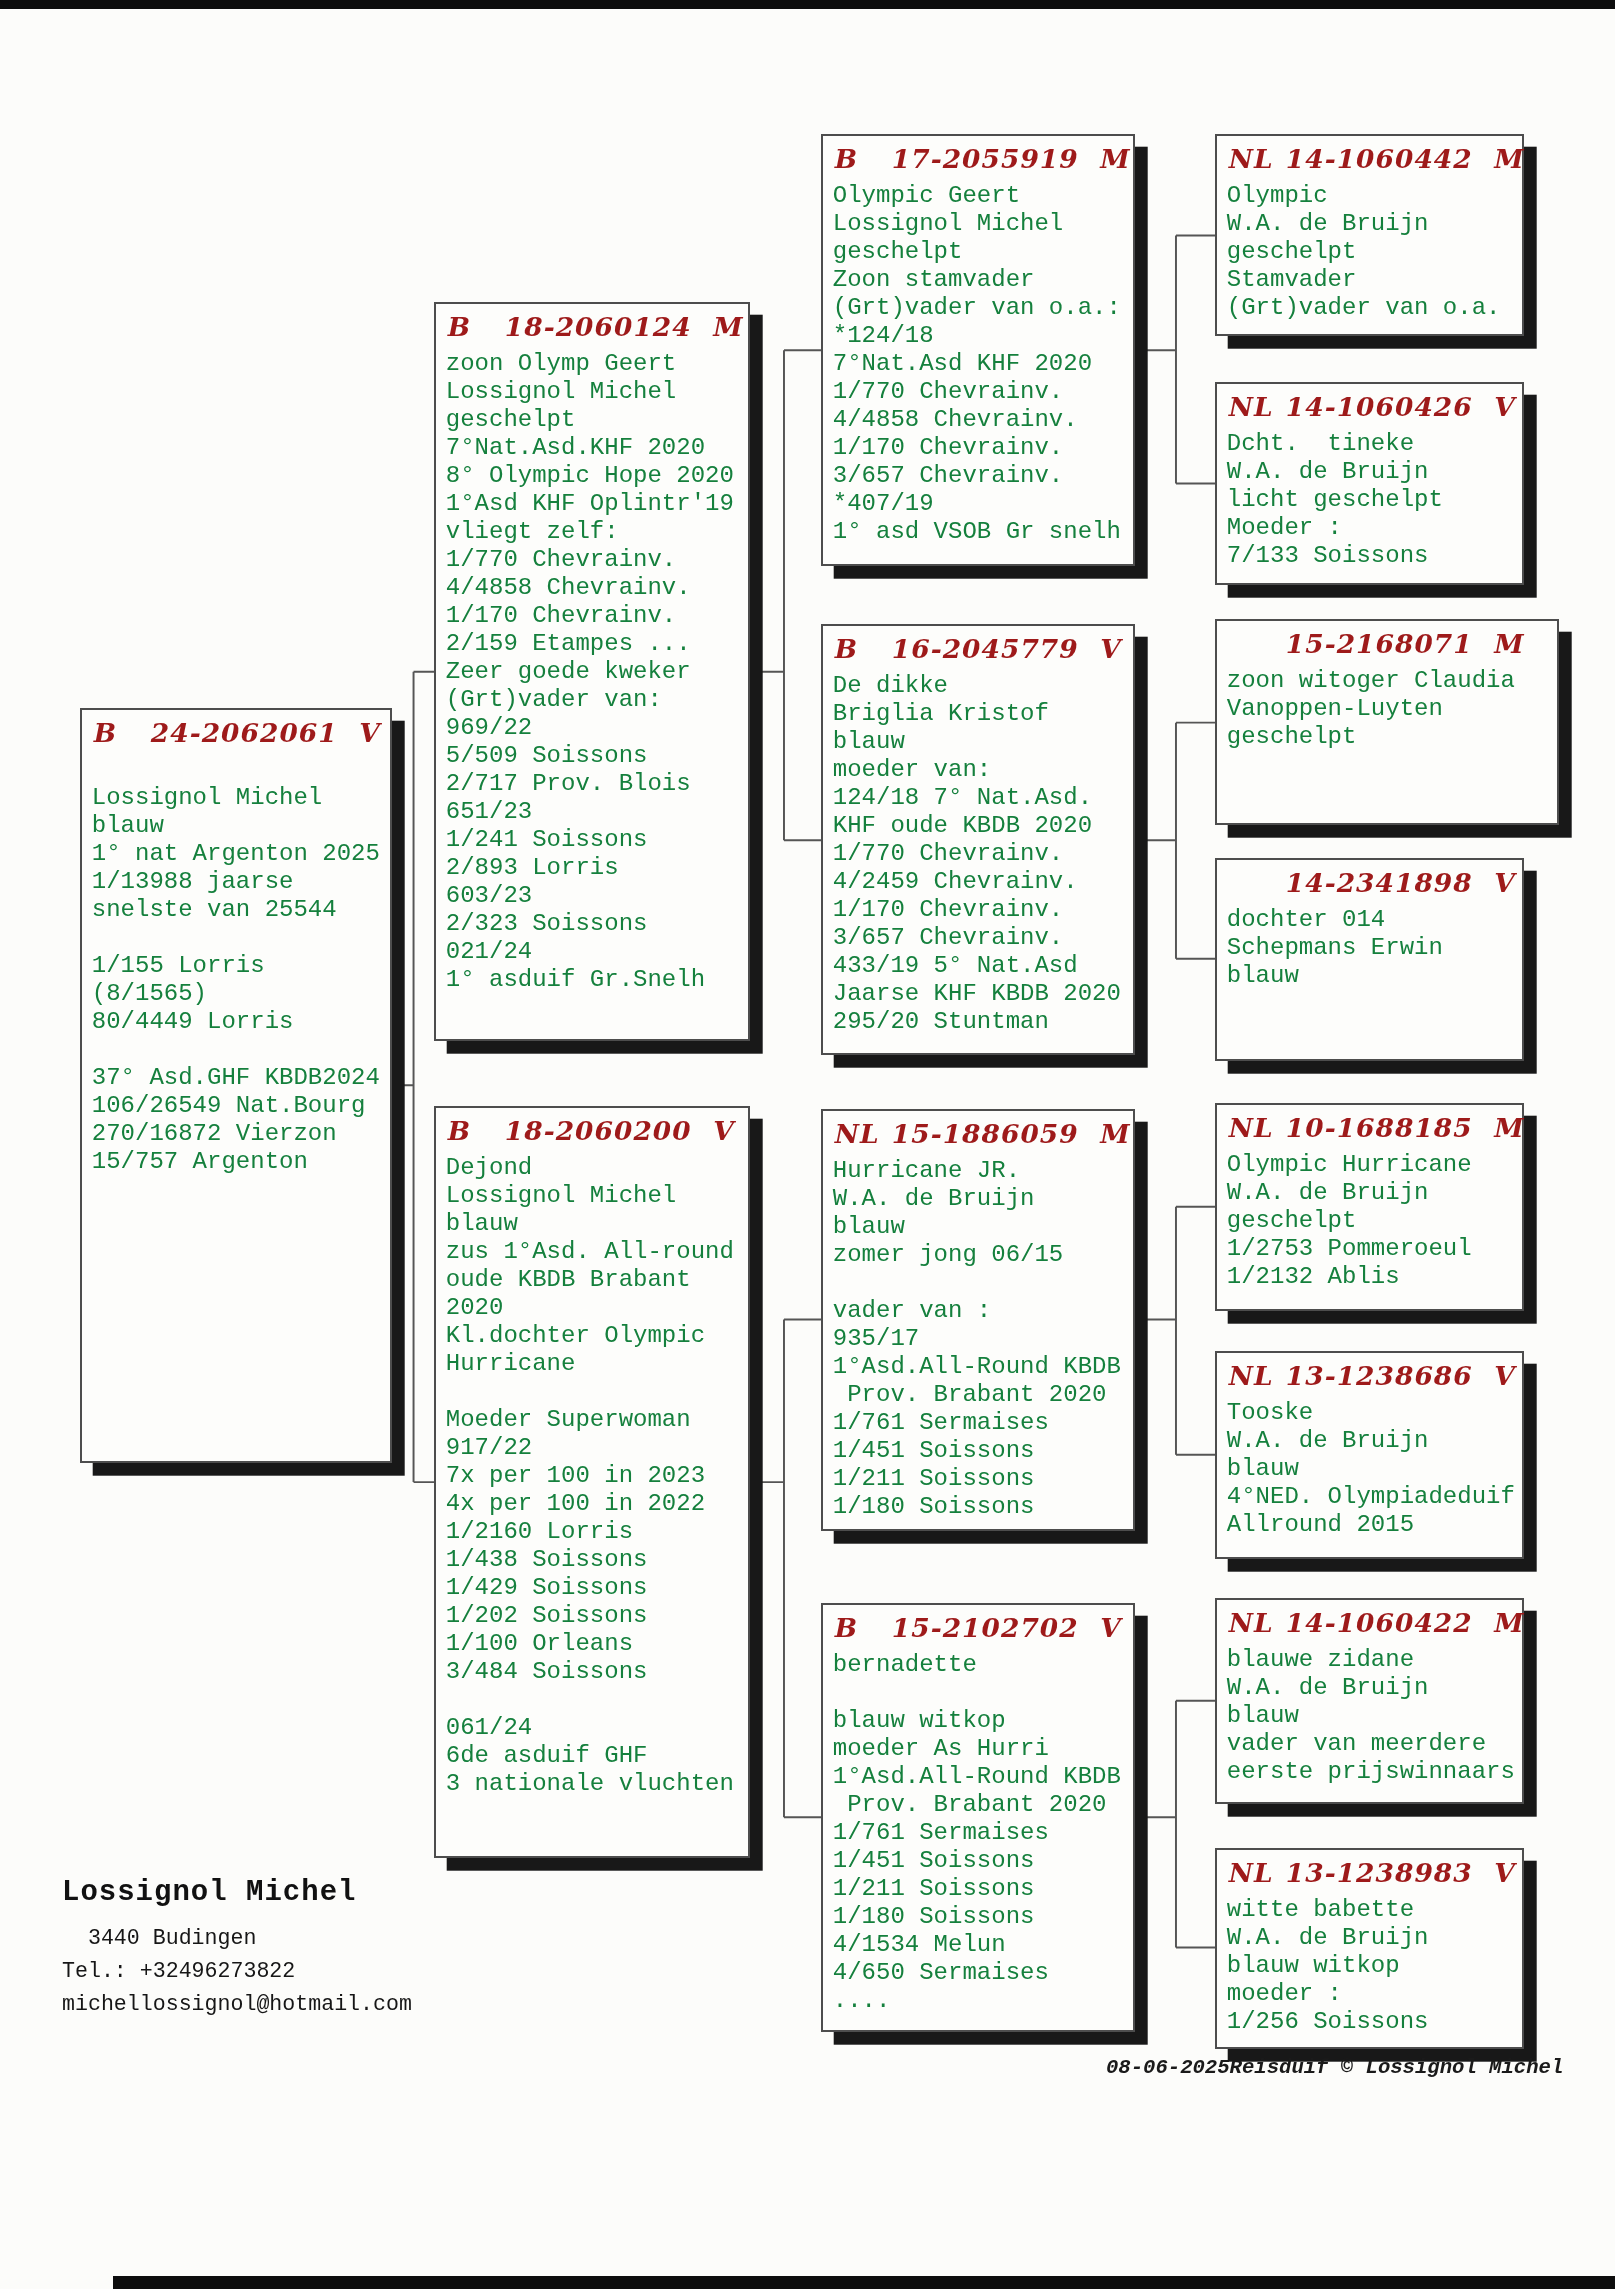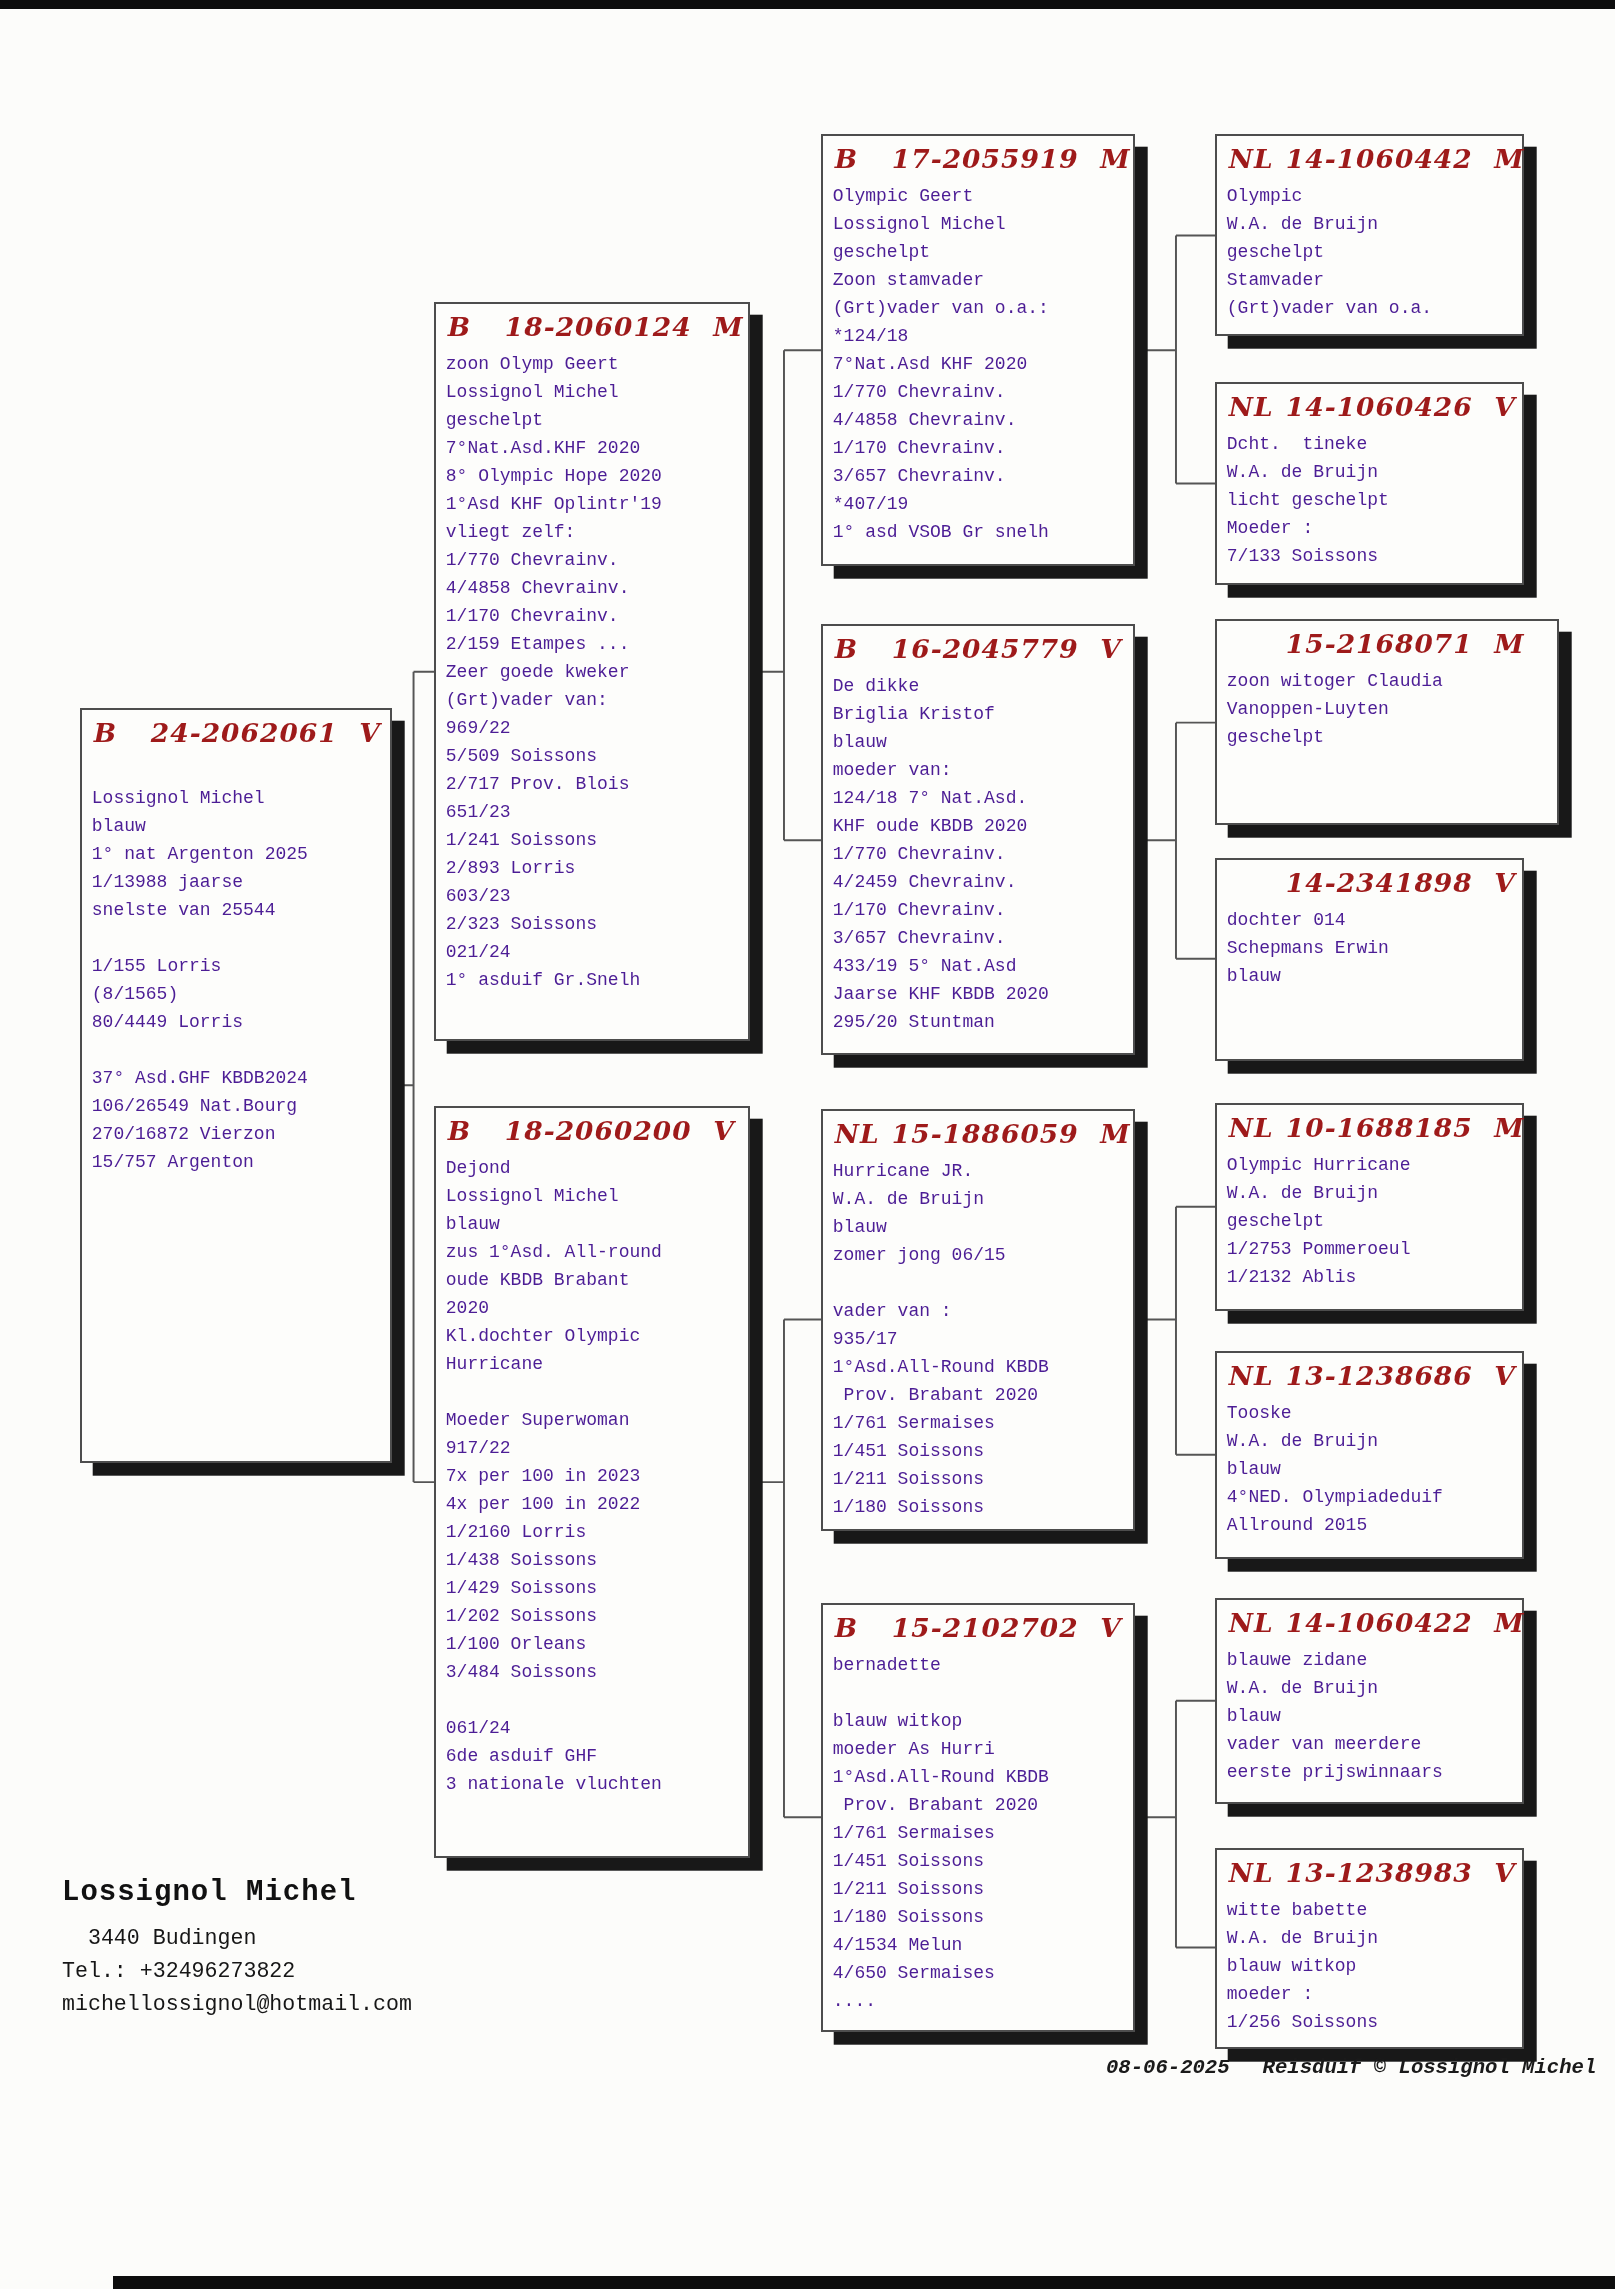--- a/index.html
+++ b/index.html
@@ -10,28 +10,28 @@
          font-family:"Liberation Sans",sans-serif;font-size:43px;font-weight:400;
          color:#101010;white-space:nowrap;}
   .box{position:absolute;background:#fdfdfb;border:2px solid #4d4d4d;
        box-shadow:12.7px 12.7px 0 #181818;box-sizing:border-box;}
   .bh{display:flex;align-items:baseline;padding:6.9px 0 0 11.8px;
       font-family:"DejaVu Serif","Liberation Serif",serif;
       font-style:italic;font-weight:bold;font-size:26.5px;color:#9e1a1a;
       letter-spacing:1px;white-space:pre;}
   .bh .cc{display:inline-block;width:57px;flex:0 0 57px;}
   .bh .sex{margin-left:21.6px;}
-  .bb{padding:7.8px 5.9px 0 9.8px;font-size:18px;line-height:28px;white-space:pre;
-      color:#4c1d95;}
+  .bb{padding:7.8px 5.9px 0 9.8px;font-size:24px;line-height:28px;white-space:pre;
+      color:#15803d;}
   #connectors{position:absolute;left:0;top:0;}
   #owner{position:absolute;left:62px;top:1876px;}
   #owner-name{font-size:29px;font-weight:bold;letter-spacing:1px;white-space:pre;color:#111;}
   #owner-contact{margin-top:13px;font-size:21.6px;line-height:33px;white-space:pre;color:#161616;}
   #footer{position:absolute;left:1106px;top:2056px;font-size:20.6px;font-style:italic;
-          font-weight:bold;white-space:pre;color:#1a1a1a;display:flex;gap:33px;}
+          font-weight:bold;white-space:pre;color:#1a1a1a;display:flex;}
 </style>
 </head>
 <body>
 
 <div id="page">
 
   <div class="scanbar" style="left:0;top:0;width:1615px;height:8.8px;"></div>
   <div class="scanbar" style="left:113px;top:2276px;width:1503px;height:13.7px;"></div>
 
 

